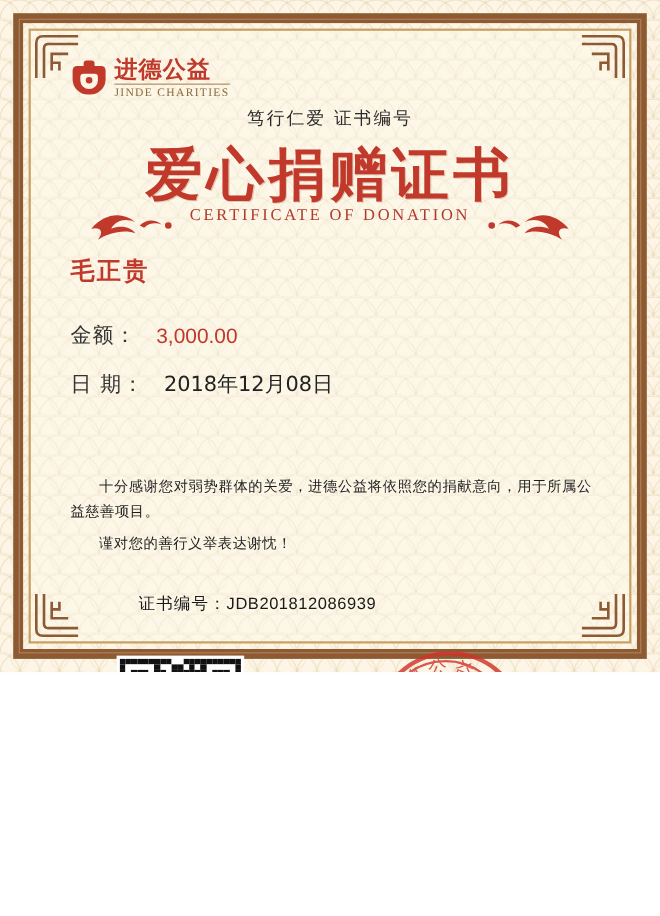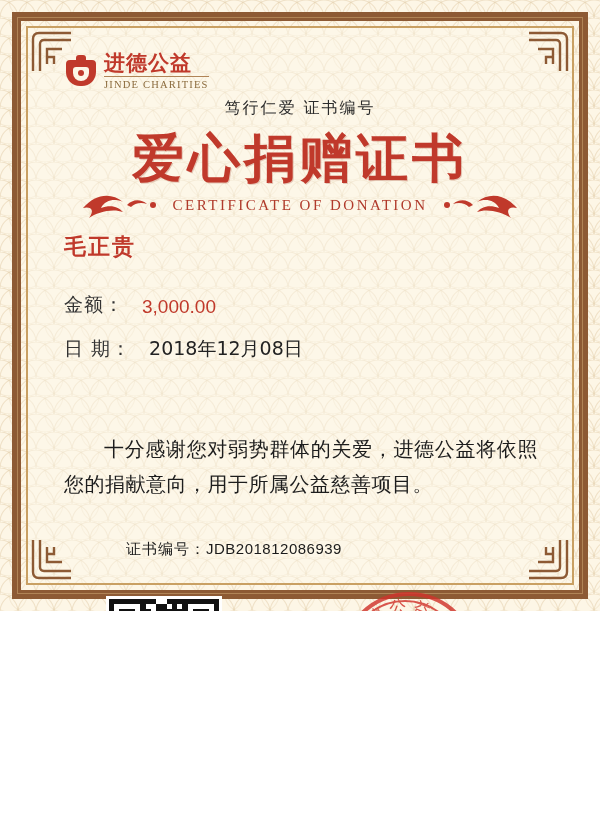--- a/index.html
+++ b/index.html
@@ -153,21 +153,20 @@
     letter-spacing: 4px;
     font-family: "DejaVu Sans", sans-serif;
     text-shadow: 1px 1px 0 rgba(160,60,40,0.25);
   }
 
   .sub-title-row {
     position: absolute;
     top: 148px;
     width: 100%;
     display: flex;
-    align-items: center;
     justify-content: center;
     gap: 6px;
   }
   .flourish {
     color: #c0392b;
     width: 86px;
     height: 34px;
   }
   .flourish svg { width: 86px; height: 34px; display: block; }
   .flourish.right { transform: scaleX(-1); }
@@ -216,21 +215,21 @@
     color: #c0392b;
     font-family: "Liberation Sans", sans-serif;
     font-size: 19px;
   }
 
   .body-text {
     position: absolute;
     left: 24px;
     right: 22px;
     top: 392px;
-    font-size: 20px;
+    font-size: 13px;
     line-height: 1.75;
     color: #1d1d1d;
     text-align: justify;
     letter-spacing: 0.5px;
     font-family: "DejaVu Sans", sans-serif;
   }
   .body-text p { margin: 0 0 6px 0; text-indent: 2em; }
 
   
   .qr {
@@ -399,20 +398,21 @@
         <span class="field-value amount">3,000.00</span>
       </div>
       <div class="field-row">
         <span class="field-label">日 期：</span>
         <span class="field-value">2018年12月08日</span>
       </div>
     </div>
 
     <div class="body-text">
       <p>十分感谢您对弱势群体的关爱，进德公益将依照您的捐献意向，用于所属公益慈善项目。</p>
+      <p>谨对您的善行义举表达谢忱！</p>
     </div>
 
     <div class="qr">
       <div class="qr-grid" id="qr-grid">
           <i class="on"></i>
           <i class="on"></i>
           <i class="on"></i>
           <i class="on"></i>
           <i class="on"></i>
           <i class="on"></i>

